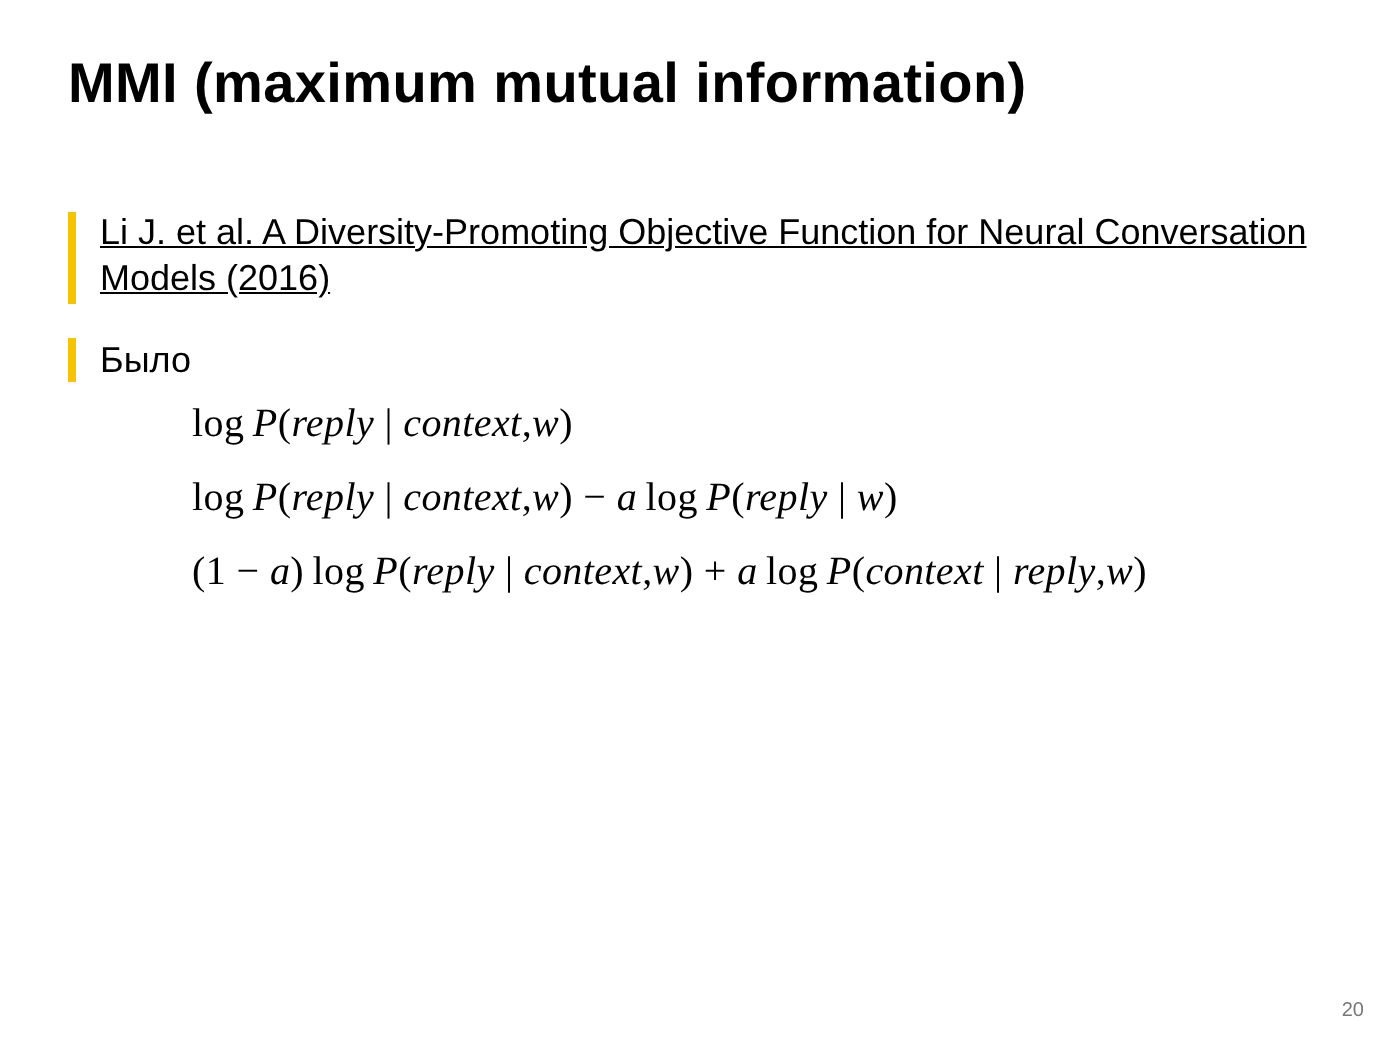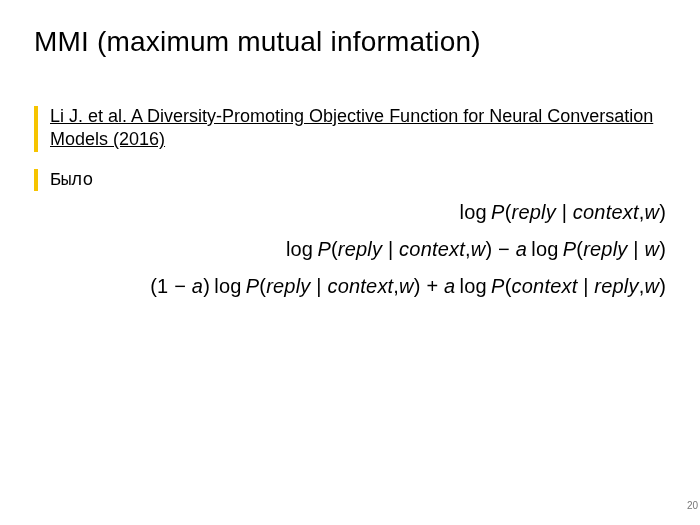--- a/index.html
+++ b/index.html
@@ -15,21 +15,21 @@
   }
   .slide {
     width: 700px;
     height: 525px;
     position: relative;
     box-sizing: border-box;
     padding: 26px 34px 0 34px;
   }
   .title {
     font-size: 28px;
-    font-weight: 400;
+    font-weight: 700;
     letter-spacing: 0.2px;
     margin-bottom: 46px;
   }
   .line {
     display: flex;
     align-items: center;
     margin-bottom: 0;
   }
   .bar {
     width: 4px;
@@ -40,37 +40,35 @@
   .bar.tall { height: 46px; margin-top: 2px; }
   .bar.short { height: 22px; margin-top: 1px; }
   .ref {
     font-size: 18px;
     line-height: 23px;
     text-decoration: underline;
   }
   .label {
     font-size: 18px;
     line-height: 22px;
-    font-family: Liberation Mono, monospace;
   }
   .eq {
-    font-family: Liberation Sans, sans-serif;
+    font-family: Liberation Serif, serif;
     font-size: 20px;
     margin-left: 62px;
     margin-top: 10px;
     margin-bottom: 14px;
     letter-spacing: 0.2px;
-    text-align: right;
   }
   .eq .rm { font-style: normal; }
   .eq .it { font-style: italic; }
   .sp1 { display: block; height: 16px; }
   .pagenum {
     position: absolute;
-    right: 2px;
+    right: 18px;
     bottom: 14px;
     font-size: 10px;
     color: #777;
     text-align: center;
   }
 </style>
 </head>
 <body>
 
 <div class="slide">

